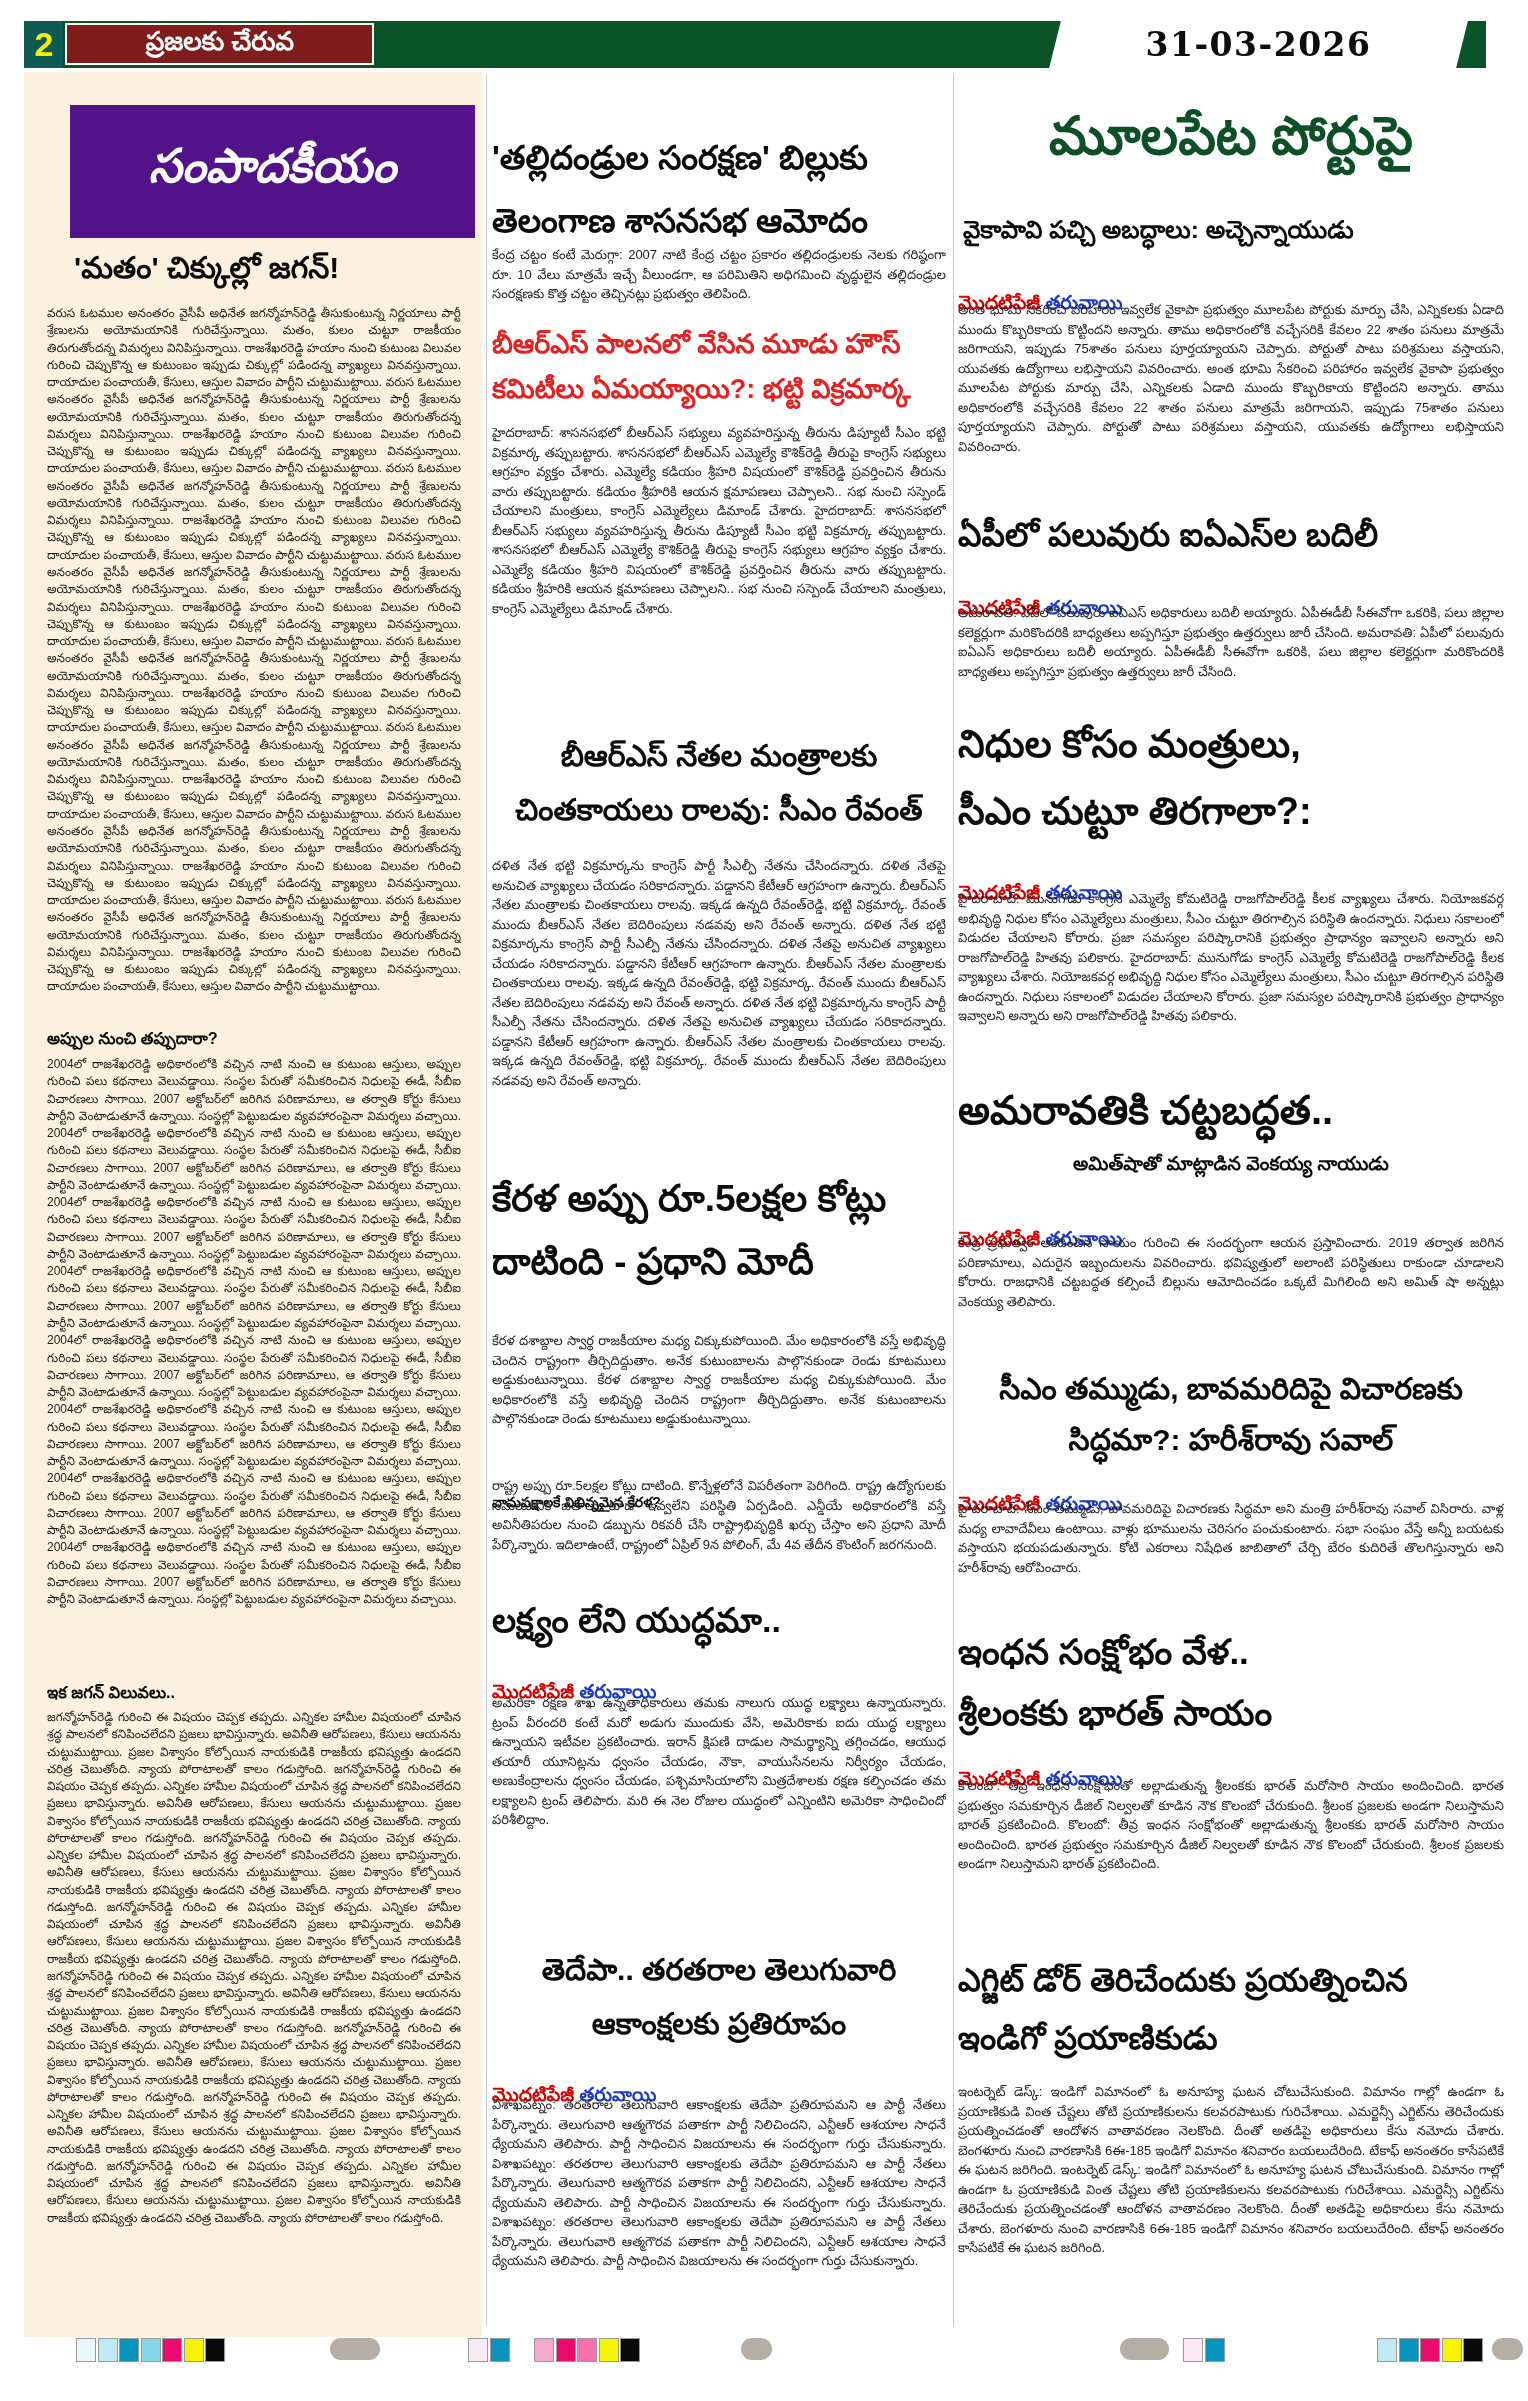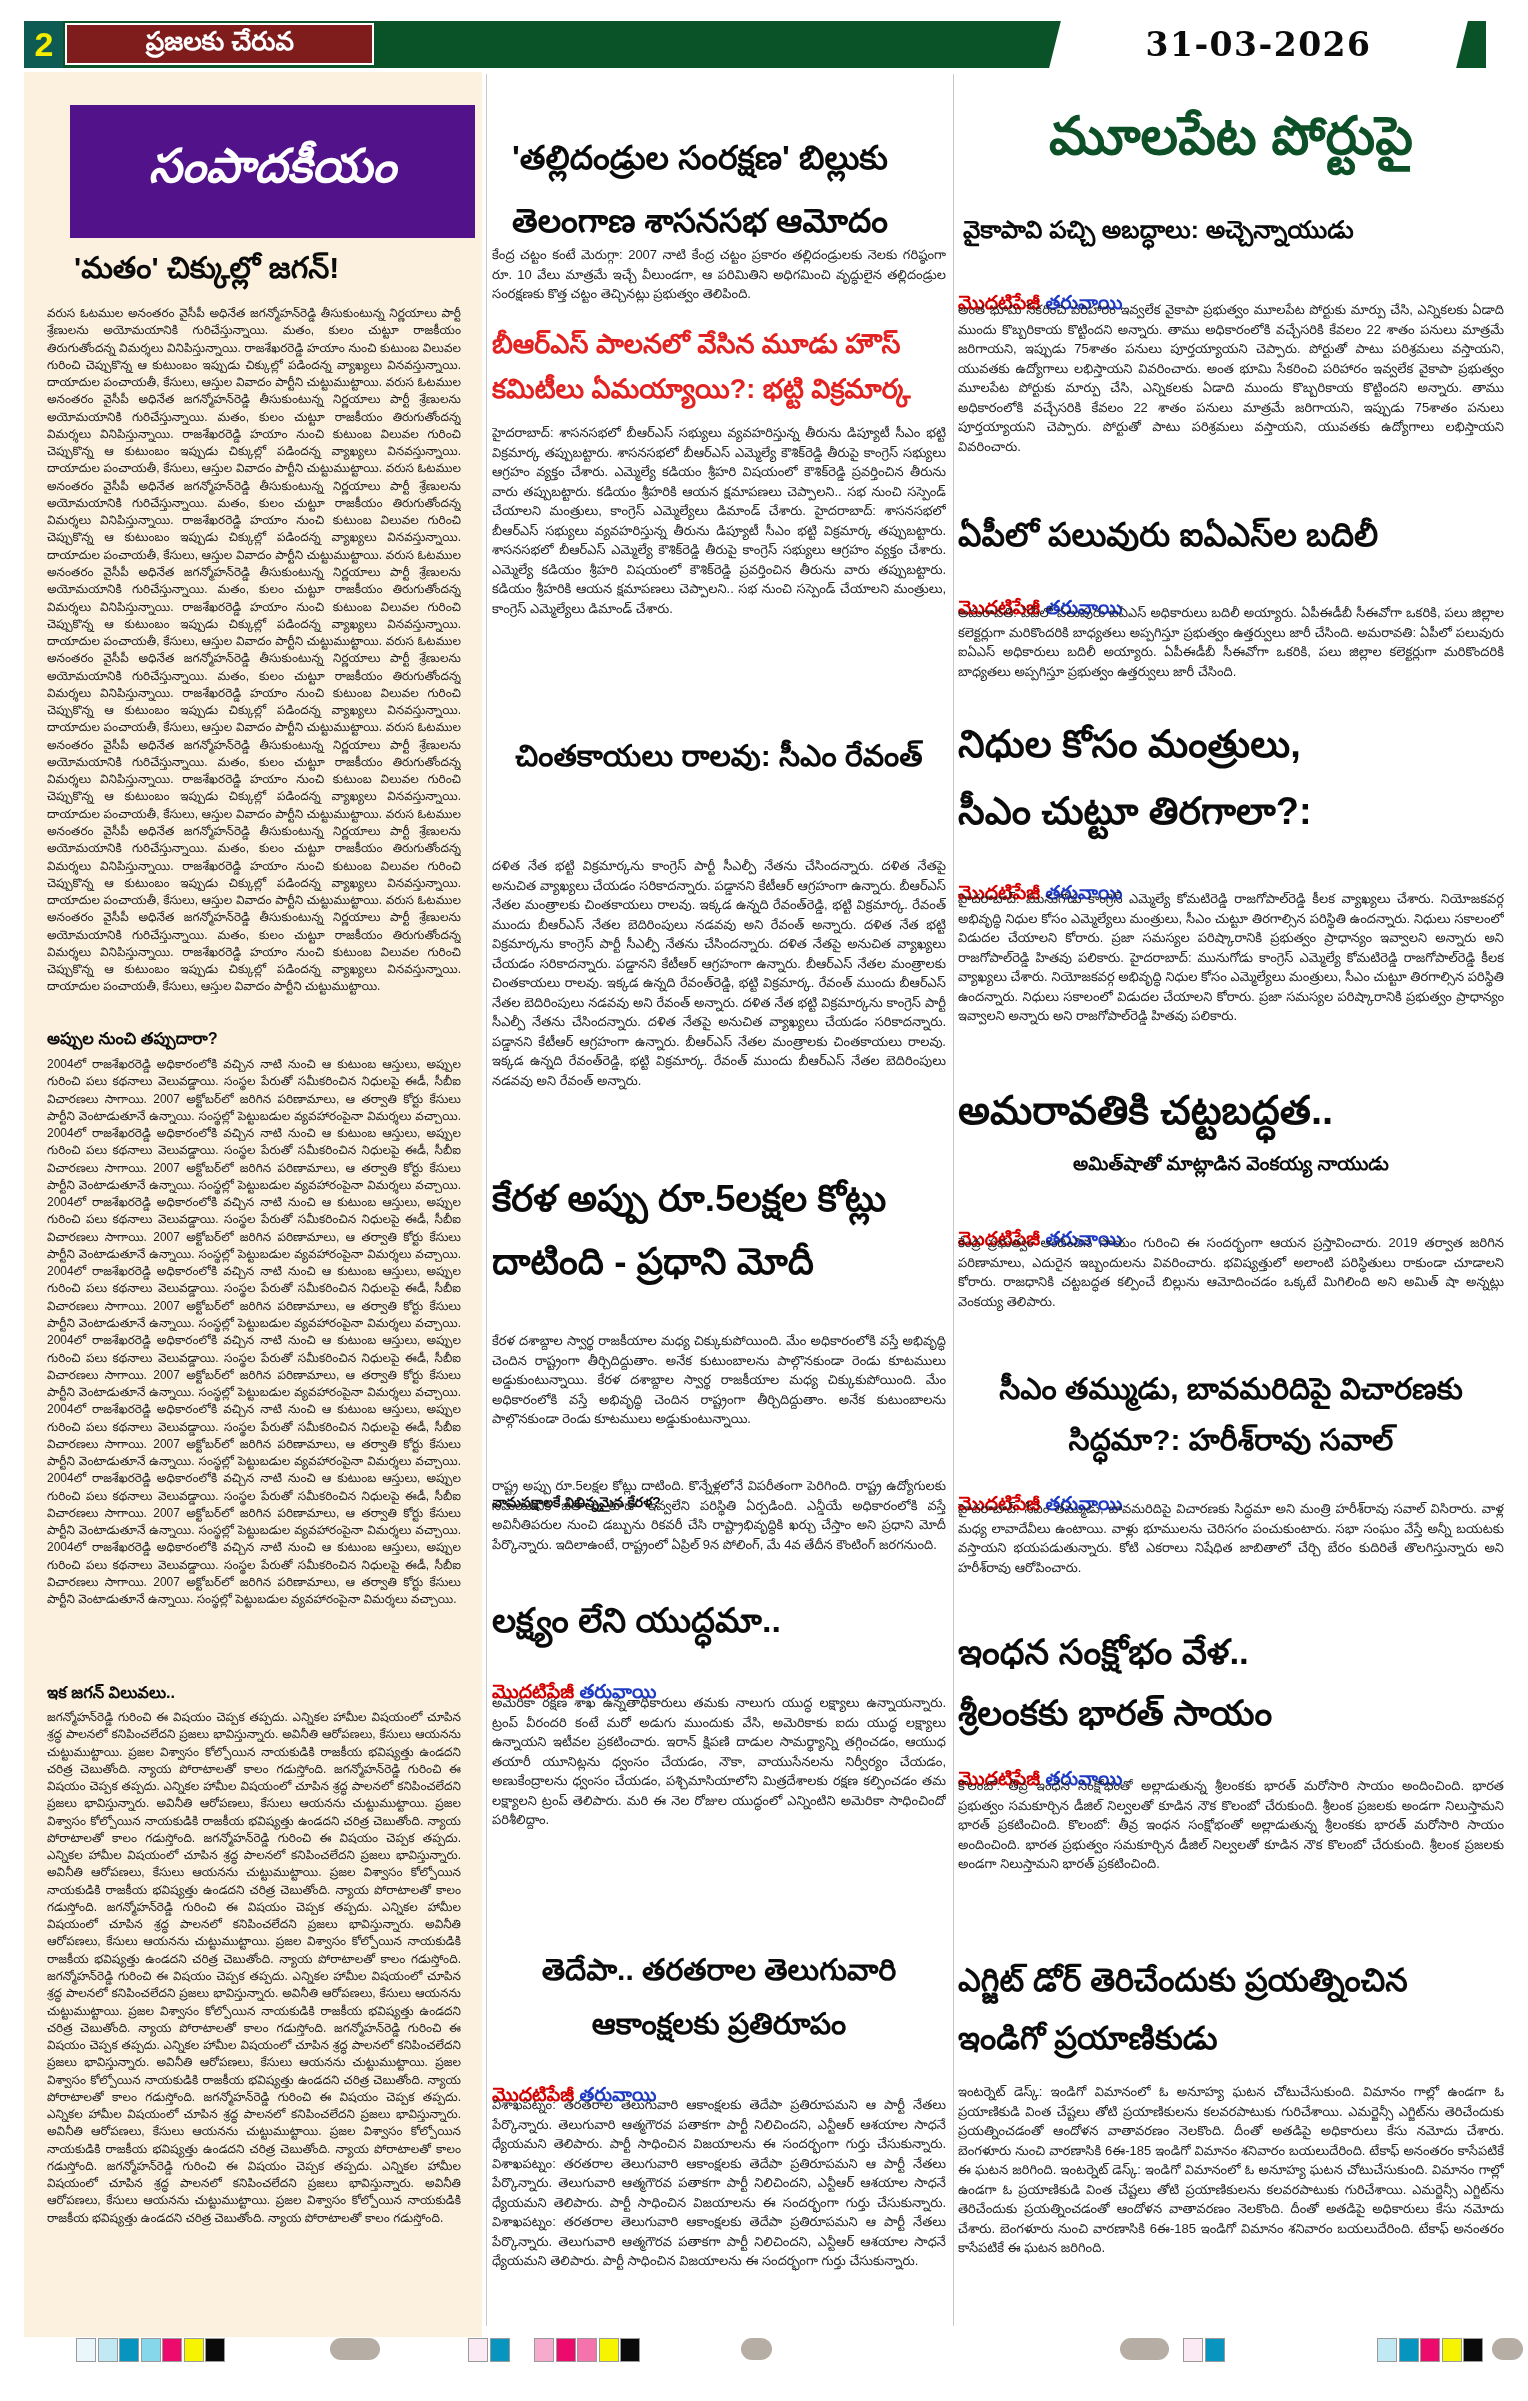--- a/index.html
+++ b/index.html
@@ -53,32 +53,33 @@
   <div class="abs edhead">'మతం' చిక్కుల్లో జగన్!</div>
   <div class="abs bodytxt" style="left:47px;top:305px;width:414px;height:719px;">వరుస ఓటముల అనంతరం వైసీపీ అధినేత జగన్మోహన్‌రెడ్డి తీసుకుంటున్న నిర్ణయాలు పార్టీ శ్రేణులను అయోమయానికి గురిచేస్తున్నాయి. మతం, కులం చుట్టూ రాజకీయం తిరుగుతోందన్న విమర్శలు వినిపిస్తున్నాయి. రాజశేఖరరెడ్డి హయాం నుంచి కుటుంబ విలువల గురించి చెప్పుకొన్న ఆ కుటుంబం ఇప్పుడు చిక్కుల్లో పడిందన్న వ్యాఖ్యలు వినవస్తున్నాయి. దాయాదుల పంచాయతీ, కేసులు, ఆస్తుల వివాదం పార్టీని చుట్టుముట్టాయి. వరుస ఓటముల అనంతరం వైసీపీ అధినేత జగన్మోహన్‌రెడ్డి తీసుకుంటున్న నిర్ణయాలు పార్టీ శ్రేణులను అయోమయానికి గురిచేస్తున్నాయి. మతం, కులం చుట్టూ రాజకీయం తిరుగుతోందన్న విమర్శలు వినిపిస్తున్నాయి. రాజశేఖరరెడ్డి హయాం నుంచి కుటుంబ విలువల గురించి చెప్పుకొన్న ఆ కుటుంబం ఇప్పుడు చిక్కుల్లో పడిందన్న వ్యాఖ్యలు వినవస్తున్నాయి. దాయాదుల పంచాయతీ, కేసులు, ఆస్తుల వివాదం పార్టీని చుట్టుముట్టాయి. వరుస ఓటముల అనంతరం వైసీపీ అధినేత జగన్మోహన్‌రెడ్డి తీసుకుంటున్న నిర్ణయాలు పార్టీ శ్రేణులను అయోమయానికి గురిచేస్తున్నాయి. మతం, కులం చుట్టూ రాజకీయం తిరుగుతోందన్న విమర్శలు వినిపిస్తున్నాయి. రాజశేఖరరెడ్డి హయాం నుంచి కుటుంబ విలువల గురించి చెప్పుకొన్న ఆ కుటుంబం ఇప్పుడు చిక్కుల్లో పడిందన్న వ్యాఖ్యలు వినవస్తున్నాయి. దాయాదుల పంచాయతీ, కేసులు, ఆస్తుల వివాదం పార్టీని చుట్టుముట్టాయి. వరుస ఓటముల అనంతరం వైసీపీ అధినేత జగన్మోహన్‌రెడ్డి తీసుకుంటున్న నిర్ణయాలు పార్టీ శ్రేణులను అయోమయానికి గురిచేస్తున్నాయి. మతం, కులం చుట్టూ రాజకీయం తిరుగుతోందన్న విమర్శలు వినిపిస్తున్నాయి. రాజశేఖరరెడ్డి హయాం నుంచి కుటుంబ విలువల గురించి చెప్పుకొన్న ఆ కుటుంబం ఇప్పుడు చిక్కుల్లో పడిందన్న వ్యాఖ్యలు వినవస్తున్నాయి. దాయాదుల పంచాయతీ, కేసులు, ఆస్తుల వివాదం పార్టీని చుట్టుముట్టాయి. వరుస ఓటముల అనంతరం వైసీపీ అధినేత జగన్మోహన్‌రెడ్డి తీసుకుంటున్న నిర్ణయాలు పార్టీ శ్రేణులను అయోమయానికి గురిచేస్తున్నాయి. మతం, కులం చుట్టూ రాజకీయం తిరుగుతోందన్న విమర్శలు వినిపిస్తున్నాయి. రాజశేఖరరెడ్డి హయాం నుంచి కుటుంబ విలువల గురించి చెప్పుకొన్న ఆ కుటుంబం ఇప్పుడు చిక్కుల్లో పడిందన్న వ్యాఖ్యలు వినవస్తున్నాయి. దాయాదుల పంచాయతీ, కేసులు, ఆస్తుల వివాదం పార్టీని చుట్టుముట్టాయి. వరుస ఓటముల అనంతరం వైసీపీ అధినేత జగన్మోహన్‌రెడ్డి తీసుకుంటున్న నిర్ణయాలు పార్టీ శ్రేణులను అయోమయానికి గురిచేస్తున్నాయి. మతం, కులం చుట్టూ రాజకీయం తిరుగుతోందన్న విమర్శలు వినిపిస్తున్నాయి. రాజశేఖరరెడ్డి హయాం నుంచి కుటుంబ విలువల గురించి చెప్పుకొన్న ఆ కుటుంబం ఇప్పుడు చిక్కుల్లో పడిందన్న వ్యాఖ్యలు వినవస్తున్నాయి. దాయాదుల పంచాయతీ, కేసులు, ఆస్తుల వివాదం పార్టీని చుట్టుముట్టాయి. వరుస ఓటముల అనంతరం వైసీపీ అధినేత జగన్మోహన్‌రెడ్డి తీసుకుంటున్న నిర్ణయాలు పార్టీ శ్రేణులను అయోమయానికి గురిచేస్తున్నాయి. మతం, కులం చుట్టూ రాజకీయం తిరుగుతోందన్న విమర్శలు వినిపిస్తున్నాయి. రాజశేఖరరెడ్డి హయాం నుంచి కుటుంబ విలువల గురించి చెప్పుకొన్న ఆ కుటుంబం ఇప్పుడు చిక్కుల్లో పడిందన్న వ్యాఖ్యలు వినవస్తున్నాయి. దాయాదుల పంచాయతీ, కేసులు, ఆస్తుల వివాదం పార్టీని చుట్టుముట్టాయి. వరుస ఓటముల అనంతరం వైసీపీ అధినేత జగన్మోహన్‌రెడ్డి తీసుకుంటున్న నిర్ణయాలు పార్టీ శ్రేణులను అయోమయానికి గురిచేస్తున్నాయి. మతం, కులం చుట్టూ రాజకీయం తిరుగుతోందన్న విమర్శలు వినిపిస్తున్నాయి. రాజశేఖరరెడ్డి హయాం నుంచి కుటుంబ విలువల గురించి చెప్పుకొన్న ఆ కుటుంబం ఇప్పుడు చిక్కుల్లో పడిందన్న వ్యాఖ్యలు వినవస్తున్నాయి. దాయాదుల పంచాయతీ, కేసులు, ఆస్తుల వివాదం పార్టీని చుట్టుముట్టాయి.</div>
   <div class="abs edsub" style="left:47px;top:1029px;">అప్పుల నుంచి తప్పుదారా?</div>
   <div class="abs bodytxt" style="left:47px;top:1056px;width:414px;height:621px;">2004లో రాజశేఖరరెడ్డి అధికారంలోకి వచ్చిన నాటి నుంచి ఆ కుటుంబ ఆస్తులు, అప్పుల గురించి పలు కథనాలు వెలువడ్డాయి. సంస్థల పేరుతో సమీకరించిన నిధులపై ఈడీ, సీబీఐ విచారణలు సాగాయి. 2007 అక్టోబర్‌లో జరిగిన పరిణామాలు, ఆ తర్వాతి కోర్టు కేసులు పార్టీని వెంటాడుతూనే ఉన్నాయి. సంస్థల్లో పెట్టుబడుల వ్యవహారంపైనా విమర్శలు వచ్చాయి. 2004లో రాజశేఖరరెడ్డి అధికారంలోకి వచ్చిన నాటి నుంచి ఆ కుటుంబ ఆస్తులు, అప్పుల గురించి పలు కథనాలు వెలువడ్డాయి. సంస్థల పేరుతో సమీకరించిన నిధులపై ఈడీ, సీబీఐ విచారణలు సాగాయి. 2007 అక్టోబర్‌లో జరిగిన పరిణామాలు, ఆ తర్వాతి కోర్టు కేసులు పార్టీని వెంటాడుతూనే ఉన్నాయి. సంస్థల్లో పెట్టుబడుల వ్యవహారంపైనా విమర్శలు వచ్చాయి. 2004లో రాజశేఖరరెడ్డి అధికారంలోకి వచ్చిన నాటి నుంచి ఆ కుటుంబ ఆస్తులు, అప్పుల గురించి పలు కథనాలు వెలువడ్డాయి. సంస్థల పేరుతో సమీకరించిన నిధులపై ఈడీ, సీబీఐ విచారణలు సాగాయి. 2007 అక్టోబర్‌లో జరిగిన పరిణామాలు, ఆ తర్వాతి కోర్టు కేసులు పార్టీని వెంటాడుతూనే ఉన్నాయి. సంస్థల్లో పెట్టుబడుల వ్యవహారంపైనా విమర్శలు వచ్చాయి. 2004లో రాజశేఖరరెడ్డి అధికారంలోకి వచ్చిన నాటి నుంచి ఆ కుటుంబ ఆస్తులు, అప్పుల గురించి పలు కథనాలు వెలువడ్డాయి. సంస్థల పేరుతో సమీకరించిన నిధులపై ఈడీ, సీబీఐ విచారణలు సాగాయి. 2007 అక్టోబర్‌లో జరిగిన పరిణామాలు, ఆ తర్వాతి కోర్టు కేసులు పార్టీని వెంటాడుతూనే ఉన్నాయి. సంస్థల్లో పెట్టుబడుల వ్యవహారంపైనా విమర్శలు వచ్చాయి. 2004లో రాజశేఖరరెడ్డి అధికారంలోకి వచ్చిన నాటి నుంచి ఆ కుటుంబ ఆస్తులు, అప్పుల గురించి పలు కథనాలు వెలువడ్డాయి. సంస్థల పేరుతో సమీకరించిన నిధులపై ఈడీ, సీబీఐ విచారణలు సాగాయి. 2007 అక్టోబర్‌లో జరిగిన పరిణామాలు, ఆ తర్వాతి కోర్టు కేసులు పార్టీని వెంటాడుతూనే ఉన్నాయి. సంస్థల్లో పెట్టుబడుల వ్యవహారంపైనా విమర్శలు వచ్చాయి. 2004లో రాజశేఖరరెడ్డి అధికారంలోకి వచ్చిన నాటి నుంచి ఆ కుటుంబ ఆస్తులు, అప్పుల గురించి పలు కథనాలు వెలువడ్డాయి. సంస్థల పేరుతో సమీకరించిన నిధులపై ఈడీ, సీబీఐ విచారణలు సాగాయి. 2007 అక్టోబర్‌లో జరిగిన పరిణామాలు, ఆ తర్వాతి కోర్టు కేసులు పార్టీని వెంటాడుతూనే ఉన్నాయి. సంస్థల్లో పెట్టుబడుల వ్యవహారంపైనా విమర్శలు వచ్చాయి. 2004లో రాజశేఖరరెడ్డి అధికారంలోకి వచ్చిన నాటి నుంచి ఆ కుటుంబ ఆస్తులు, అప్పుల గురించి పలు కథనాలు వెలువడ్డాయి. సంస్థల పేరుతో సమీకరించిన నిధులపై ఈడీ, సీబీఐ విచారణలు సాగాయి. 2007 అక్టోబర్‌లో జరిగిన పరిణామాలు, ఆ తర్వాతి కోర్టు కేసులు పార్టీని వెంటాడుతూనే ఉన్నాయి. సంస్థల్లో పెట్టుబడుల వ్యవహారంపైనా విమర్శలు వచ్చాయి. 2004లో రాజశేఖరరెడ్డి అధికారంలోకి వచ్చిన నాటి నుంచి ఆ కుటుంబ ఆస్తులు, అప్పుల గురించి పలు కథనాలు వెలువడ్డాయి. సంస్థల పేరుతో సమీకరించిన నిధులపై ఈడీ, సీబీఐ విచారణలు సాగాయి. 2007 అక్టోబర్‌లో జరిగిన పరిణామాలు, ఆ తర్వాతి కోర్టు కేసులు పార్టీని వెంటాడుతూనే ఉన్నాయి. సంస్థల్లో పెట్టుబడుల వ్యవహారంపైనా విమర్శలు వచ్చాయి.</div>
   <div class="abs edsub" style="left:47px;top:1683px;">ఇక జగన్ విలువలు..</div>
   <div class="abs bodytxt" style="left:47px;top:1709px;width:414px;height:608px;">జగన్మోహన్‌రెడ్డి గురించి ఈ విషయం చెప్పక తప్పదు. ఎన్నికల హామీల విషయంలో చూపిన శ్రద్ధ పాలనలో కనిపించలేదని ప్రజలు భావిస్తున్నారు. అవినీతి ఆరోపణలు, కేసులు ఆయనను చుట్టుముట్టాయి. ప్రజల విశ్వాసం కోల్పోయిన నాయకుడికి రాజకీయ భవిష్యత్తు ఉండదని చరిత్ర చెబుతోంది. న్యాయ పోరాటాలతో కాలం గడుస్తోంది. జగన్మోహన్‌రెడ్డి గురించి ఈ విషయం చెప్పక తప్పదు. ఎన్నికల హామీల విషయంలో చూపిన శ్రద్ధ పాలనలో కనిపించలేదని ప్రజలు భావిస్తున్నారు. అవినీతి ఆరోపణలు, కేసులు ఆయనను చుట్టుముట్టాయి. ప్రజల విశ్వాసం కోల్పోయిన నాయకుడికి రాజకీయ భవిష్యత్తు ఉండదని చరిత్ర చెబుతోంది. న్యాయ పోరాటాలతో కాలం గడుస్తోంది. జగన్మోహన్‌రెడ్డి గురించి ఈ విషయం చెప్పక తప్పదు. ఎన్నికల హామీల విషయంలో చూపిన శ్రద్ధ పాలనలో కనిపించలేదని ప్రజలు భావిస్తున్నారు. అవినీతి ఆరోపణలు, కేసులు ఆయనను చుట్టుముట్టాయి. ప్రజల విశ్వాసం కోల్పోయిన నాయకుడికి రాజకీయ భవిష్యత్తు ఉండదని చరిత్ర చెబుతోంది. న్యాయ పోరాటాలతో కాలం గడుస్తోంది. జగన్మోహన్‌రెడ్డి గురించి ఈ విషయం చెప్పక తప్పదు. ఎన్నికల హామీల విషయంలో చూపిన శ్రద్ధ పాలనలో కనిపించలేదని ప్రజలు భావిస్తున్నారు. అవినీతి ఆరోపణలు, కేసులు ఆయనను చుట్టుముట్టాయి. ప్రజల విశ్వాసం కోల్పోయిన నాయకుడికి రాజకీయ భవిష్యత్తు ఉండదని చరిత్ర చెబుతోంది. న్యాయ పోరాటాలతో కాలం గడుస్తోంది. జగన్మోహన్‌రెడ్డి గురించి ఈ విషయం చెప్పక తప్పదు. ఎన్నికల హామీల విషయంలో చూపిన శ్రద్ధ పాలనలో కనిపించలేదని ప్రజలు భావిస్తున్నారు. అవినీతి ఆరోపణలు, కేసులు ఆయనను చుట్టుముట్టాయి. ప్రజల విశ్వాసం కోల్పోయిన నాయకుడికి రాజకీయ భవిష్యత్తు ఉండదని చరిత్ర చెబుతోంది. న్యాయ పోరాటాలతో కాలం గడుస్తోంది. జగన్మోహన్‌రెడ్డి గురించి ఈ విషయం చెప్పక తప్పదు. ఎన్నికల హామీల విషయంలో చూపిన శ్రద్ధ పాలనలో కనిపించలేదని ప్రజలు భావిస్తున్నారు. అవినీతి ఆరోపణలు, కేసులు ఆయనను చుట్టుముట్టాయి. ప్రజల విశ్వాసం కోల్పోయిన నాయకుడికి రాజకీయ భవిష్యత్తు ఉండదని చరిత్ర చెబుతోంది. న్యాయ పోరాటాలతో కాలం గడుస్తోంది. జగన్మోహన్‌రెడ్డి గురించి ఈ విషయం చెప్పక తప్పదు. ఎన్నికల హామీల విషయంలో చూపిన శ్రద్ధ పాలనలో కనిపించలేదని ప్రజలు భావిస్తున్నారు. అవినీతి ఆరోపణలు, కేసులు ఆయనను చుట్టుముట్టాయి. ప్రజల విశ్వాసం కోల్పోయిన నాయకుడికి రాజకీయ భవిష్యత్తు ఉండదని చరిత్ర చెబుతోంది. న్యాయ పోరాటాలతో కాలం గడుస్తోంది. జగన్మోహన్‌రెడ్డి గురించి ఈ విషయం చెప్పక తప్పదు. ఎన్నికల హామీల విషయంలో చూపిన శ్రద్ధ పాలనలో కనిపించలేదని ప్రజలు భావిస్తున్నారు. అవినీతి ఆరోపణలు, కేసులు ఆయనను చుట్టుముట్టాయి. ప్రజల విశ్వాసం కోల్పోయిన నాయకుడికి రాజకీయ భవిష్యత్తు ఉండదని చరిత్ర చెబుతోంది. న్యాయ పోరాటాలతో కాలం గడుస్తోంది.</div>
 
   <div class="abs vrule" style="left:486px;"></div>
   <div class="abs vrule" style="left:953px;"></div>
 
-  <div class="abs mcol h-black" style="top:126px;font-size:33px;line-height:1.92;margin-left:20px;">
+  <div class="abs mcol h-black" style="top:126px;font-size:33px;line-height:1.92;">
     <div>'తల్లిదండ్రుల సంరక్షణ' బిల్లుకు</div>
     <div>తెలంగాణ శాసనసభ ఆమోదం</div>
   </div>
   <div class="abs mcol bodytxt2" style="top:245px;height:78px;">కేంద్ర చట్టం కంటే మెరుగ్గా: 2007 నాటి కేంద్ర చట్టం ప్రకారం తల్లిదండ్రులకు నెలకు గరిష్ఠంగా రూ. 10 వేలు మాత్రమే ఇచ్చే వీలుండగా, ఆ పరిమితిని అధిగమించి వృద్ధులైన తల్లిదండ్రుల సంరక్షణకు కొత్త చట్టం తెచ్చినట్లు ప్రభుత్వం తెలిపింది.</div>
   <div class="abs mcol red" style="top:322px;font-size:27px;line-height:1.65;font-weight:800;">
     <div>బీఆర్ఎస్ పాలనలో వేసిన మూడు హౌస్</div>
     <div>కమిటీలు ఏమయ్యాయి?: భట్టి విక్రమార్క</div>
   </div>
   <div class="abs mcol bodytxt2" style="top:423px;height:263px;">హైదరాబాద్: శాసనసభలో బీఆర్ఎస్ సభ్యులు వ్యవహరిస్తున్న తీరును డిప్యూటీ సీఎం భట్టి విక్రమార్క తప్పుబట్టారు. శాసనసభలో బీఆర్ఎస్ ఎమ్మెల్యే కౌశిక్‌రెడ్డి తీరుపై కాంగ్రెస్ సభ్యులు ఆగ్రహం వ్యక్తం చేశారు. ఎమ్మెల్యే కడియం శ్రీహరి విషయంలో కౌశిక్‌రెడ్డి ప్రవర్తించిన తీరును వారు తప్పుబట్టారు. కడియం శ్రీహరికి ఆయన క్షమాపణలు చెప్పాలని.. సభ నుంచి సస్పెండ్ చేయాలని మంత్రులు, కాంగ్రెస్ ఎమ్మెల్యేలు డిమాండ్ చేశారు. హైదరాబాద్: శాసనసభలో బీఆర్ఎస్ సభ్యులు వ్యవహరిస్తున్న తీరును డిప్యూటీ సీఎం భట్టి విక్రమార్క తప్పుబట్టారు. శాసనసభలో బీఆర్ఎస్ ఎమ్మెల్యే కౌశిక్‌రెడ్డి తీరుపై కాంగ్రెస్ సభ్యులు ఆగ్రహం వ్యక్తం చేశారు. ఎమ్మెల్యే కడియం శ్రీహరి విషయంలో కౌశిక్‌రెడ్డి ప్రవర్తించిన తీరును వారు తప్పుబట్టారు. కడియం శ్రీహరికి ఆయన క్షమాపణలు చెప్పాలని.. సభ నుంచి సస్పెండ్ చేయాలని మంత్రులు, కాంగ్రెస్ ఎమ్మెల్యేలు డిమాండ్ చేశారు.</div>
 
   <div class="abs mcol h-black ctr" style="top:729px;font-size:30px;line-height:1.8;">
+    <div>బీఆర్ఎస్ నేతల మంత్రాలకు</div>
     <div>చింతకాయలు రాలవు: సీఎం రేవంత్</div>
   </div>
   <div class="abs mcol bodytxt2" style="top:856px;height:319px;">దళిత నేత భట్టి విక్రమార్కను కాంగ్రెస్ పార్టీ సీఎల్పీ నేతను చేసిందన్నారు. దళిత నేతపై అనుచిత వ్యాఖ్యలు చేయడం సరికాదన్నారు. పడ్డానని కేటీఆర్ ఆగ్రహంగా ఉన్నారు. బీఆర్ఎస్ నేతల మంత్రాలకు చింతకాయలు రాలవు. ఇక్కడ ఉన్నది రేవంత్‌రెడ్డి, భట్టి విక్రమార్క. రేవంత్ ముందు బీఆర్ఎస్ నేతల బెదిరింపులు నడవవు అని రేవంత్ అన్నారు. దళిత నేత భట్టి విక్రమార్కను కాంగ్రెస్ పార్టీ సీఎల్పీ నేతను చేసిందన్నారు. దళిత నేతపై అనుచిత వ్యాఖ్యలు చేయడం సరికాదన్నారు. పడ్డానని కేటీఆర్ ఆగ్రహంగా ఉన్నారు. బీఆర్ఎస్ నేతల మంత్రాలకు చింతకాయలు రాలవు. ఇక్కడ ఉన్నది రేవంత్‌రెడ్డి, భట్టి విక్రమార్క. రేవంత్ ముందు బీఆర్ఎస్ నేతల బెదిరింపులు నడవవు అని రేవంత్ అన్నారు. దళిత నేత భట్టి విక్రమార్కను కాంగ్రెస్ పార్టీ సీఎల్పీ నేతను చేసిందన్నారు. దళిత నేతపై అనుచిత వ్యాఖ్యలు చేయడం సరికాదన్నారు. పడ్డానని కేటీఆర్ ఆగ్రహంగా ఉన్నారు. బీఆర్ఎస్ నేతల మంత్రాలకు చింతకాయలు రాలవు. ఇక్కడ ఉన్నది రేవంత్‌రెడ్డి, భట్టి విక్రమార్క. రేవంత్ ముందు బీఆర్ఎస్ నేతల బెదిరింపులు నడవవు అని రేవంత్ అన్నారు.</div>
 
   <div class="abs mcol h-black" style="top:1168px;font-size:37px;line-height:1.7;">
     <div>కేరళ అప్పు రూ.5లక్షల కోట్లు</div>
     <div>దాటింది - ప్రధాని మోదీ</div>
   </div>
   <div class="abs mcol bodytxt2" style="top:1331px;height:117px;">కేరళ దశాబ్దాల స్వార్థ రాజకీయాల మధ్య చిక్కుకుపోయింది. మేం అధికారంలోకి వస్తే అభివృద్ధి చెందిన రాష్ట్రంగా తీర్చిదిద్దుతాం. అనేక కుటుంబాలను పాల్గొనకుండా రెండు కూటములు అడ్డుకుంటున్నాయి. కేరళ దశాబ్దాల స్వార్థ రాజకీయాల మధ్య చిక్కుకుపోయింది. మేం అధికారంలోకి వస్తే అభివృద్ధి చెందిన రాష్ట్రంగా తీర్చిదిద్దుతాం. అనేక కుటుంబాలను పాల్గొనకుండా రెండు కూటములు అడ్డుకుంటున్నాయి.</div>
   <div class="abs mcol h-black" style="top:1451px;font-size:14px;margin-top:43px;">వామపక్షాలకే విభిన్నమైన కేరళ?</div>

